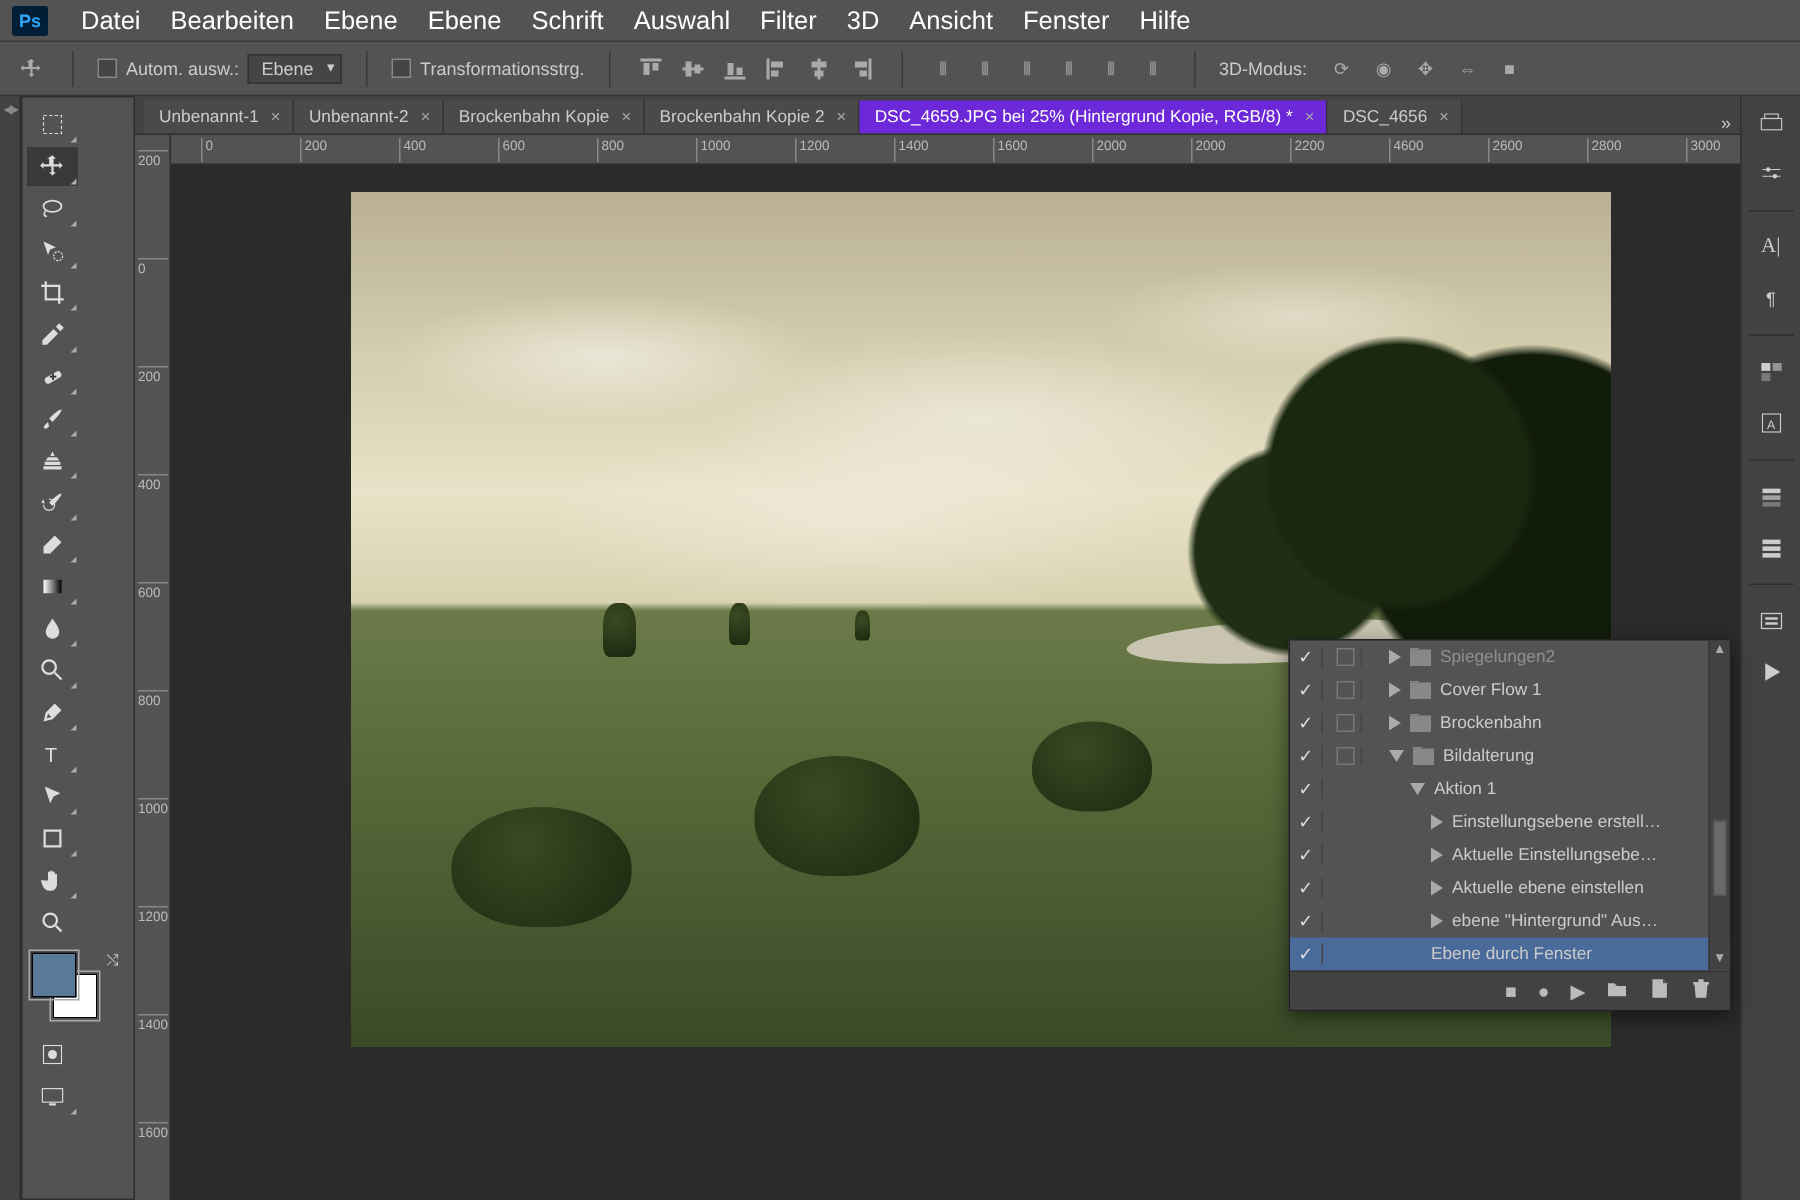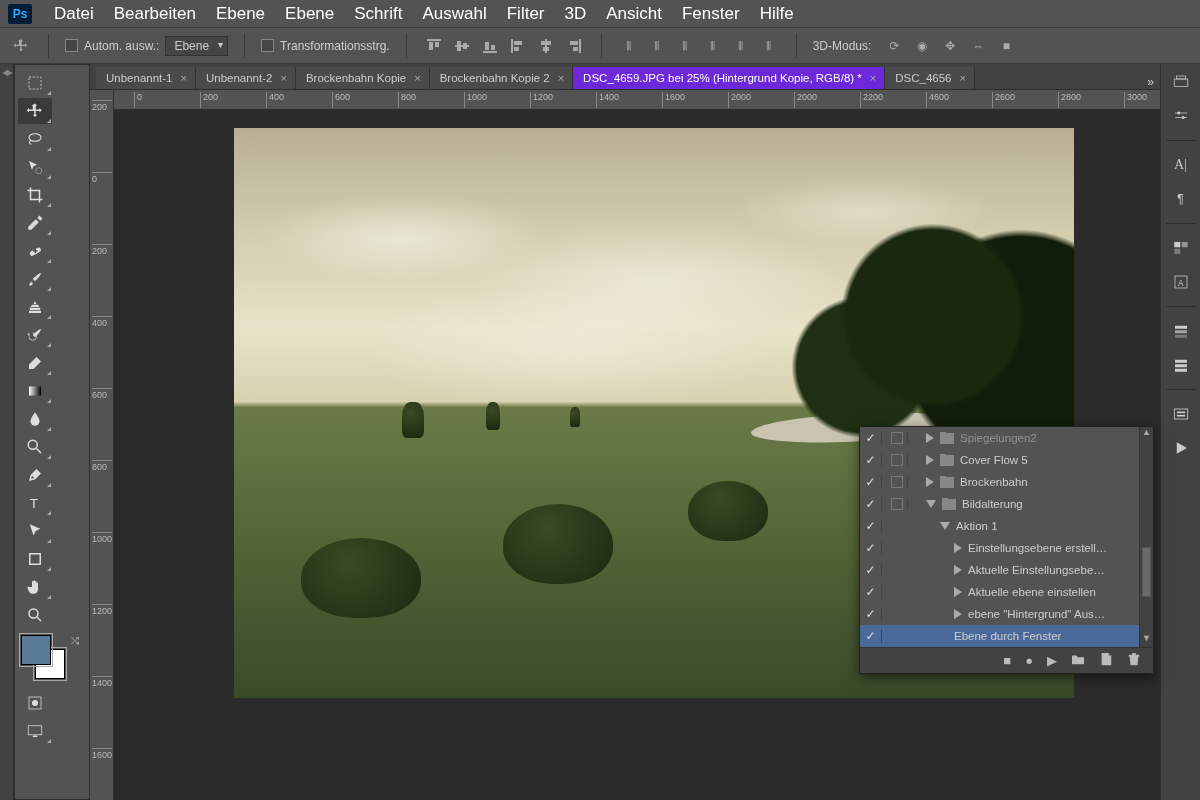--- a/index.html
+++ b/index.html
@@ -513,21 +513,21 @@
       <div class="row">
         <div class="chkcol">
           <span class="chk">✓</span>
         </div>
         <div class="modcol">
           <span class="modbox"></span>
         </div>
         <div class="rowlabel indent-1">
           <span class="disc"></span>
           <span class="folder-closed"></span>
-          <span>Cover Flow 5</span>
+          <span>Cover Flow 1</span>
         </div>
       </div>
       <div class="row">
         <div class="chkcol">
           <span class="chk">✓</span>
         </div>
         <div class="modcol">
           <span class="modbox"></span>
         </div>
         <div class="rowlabel indent-1">

